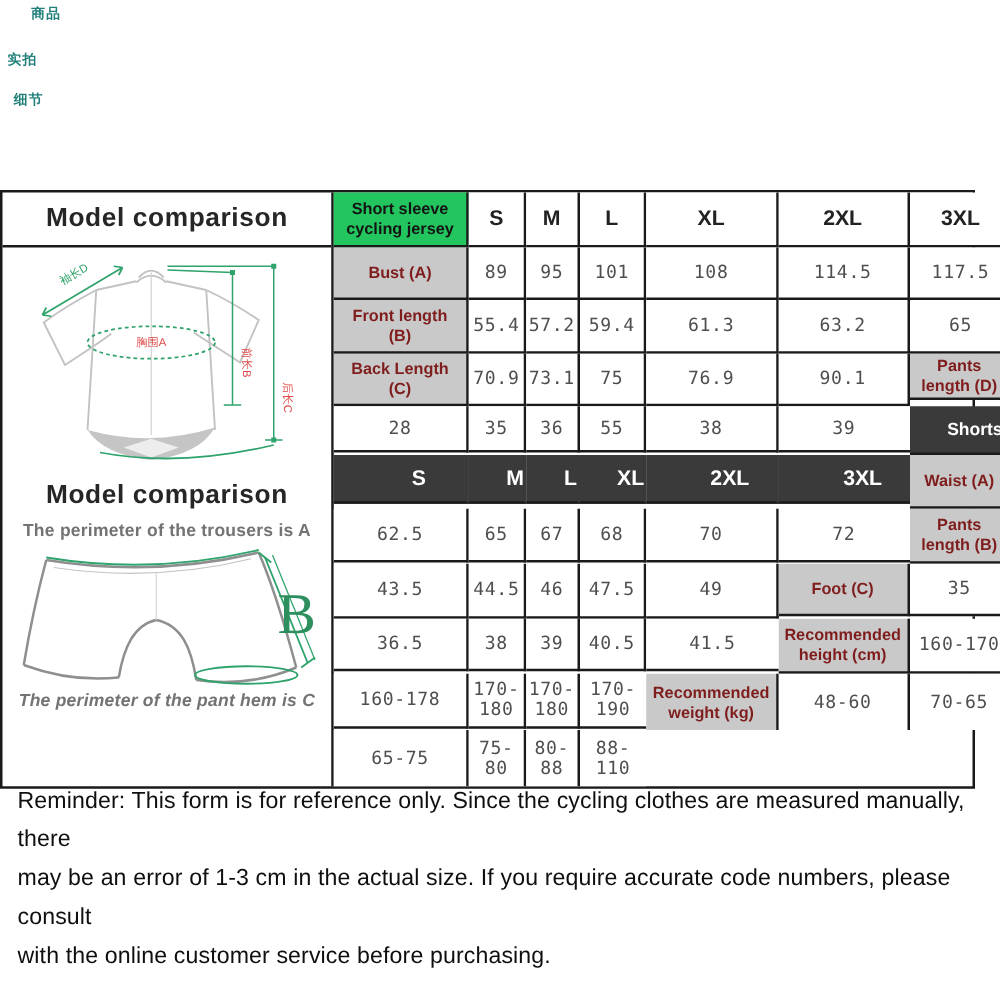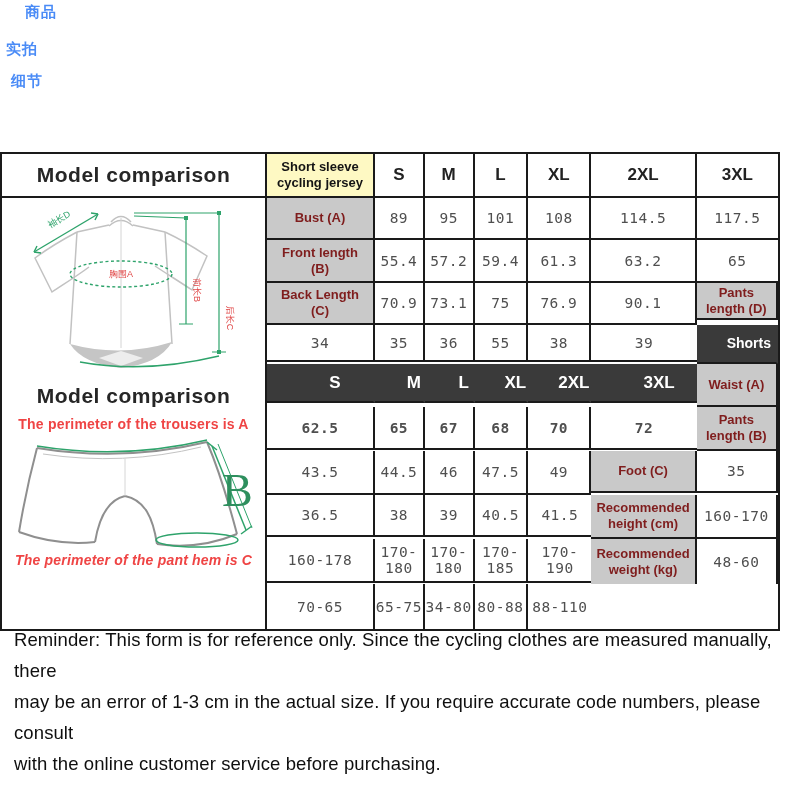--- a/index.html
+++ b/index.html
@@ -1,52 +1,52 @@
 <!DOCTYPE html>
 <html><head>
 <meta charset="utf-8">
 <style>
   html,body{margin:0;padding:0;background:#ffffff;}
   body{width:800px;height:800px;position:relative;overflow:hidden;
        font-family:"Liberation Sans",sans-serif;-webkit-font-smoothing:antialiased;}
 
   
-  .wm{position:absolute;color:#3b82f6;font-size:15px;font-weight:bold;opacity:.92;
+  .wm{position:absolute;color:#0f766e;font-size:11px;font-weight:bold;opacity:.92;
       font-family:"DejaVu Sans",sans-serif;letter-spacing:1px;}
   .wm1{left:25px;top:3px;}
   .wm2{left:6px;top:40px;}
   .wm3{left:11px;top:72px;}
 
   
   .chart{position:absolute;left:0;top:152px;width:780px;box-sizing:border-box;
          border:2px solid #1a1a1a;display:flex;background:#fff;}
 
   
   .lp{width:265px;flex:0 0 265px;border-right:2px solid #1a1a1a;display:flex;flex-direction:column;box-sizing:border-box;}
   .lp-title-cell{height:44px;box-sizing:border-box;border-bottom:2px solid #1a1a1a;
                  display:flex;align-items:center;justify-content:center;}
   .lp-title{font-size:21px;font-weight:600;color:#262626;letter-spacing:.5px;}
   .lp-body{flex:1;padding-top:6px;text-align:center;}
   .lp-title2{font-size:21px;font-weight:600;color:#262626;letter-spacing:.5px;margin-top:14px;}
-  .lp-note{font-size:14px;font-weight:bold;color:#ef4444;margin-top:8px;letter-spacing:.2px;}
+  .lp-note{font-size:14px;font-weight:bold;color:#737373;margin-top:8px;letter-spacing:.2px;}
   .lp-note2{margin-top:0px;font-style:italic;}
   svg{display:block;margin:0 auto;}
   .jersey-svg{margin-top:2px;}
   .shorts-svg{margin-top:2px;}
 
   
   .grid{flex:1;display:grid;grid-template-columns:108px repeat(6,1fr);}
   .c{box-sizing:border-box;border-right:2px solid #1a1a1a;border-bottom:2px solid #1a1a1a;
      display:flex;align-items:center;justify-content:center;text-align:center;background:#fff;}
   .c.cend{border-right:none;}
   .c.cbot{border-bottom:none;}
   .h0{height:44px;} .h1{height:42px;} .h2{height:43px;} .h3{height:42px;} .h4{height:37px;}
-  .h5{height:39px;} .h6{height:43px;font-weight:bold;} .h7{height:44px;} .h8{height:42px;} .h9{height:44px;} .h10{height:45px;}
+  .h5{height:39px;} .h6{height:43px;} .h7{height:44px;} .h8{height:42px;} .h9{height:44px;} .h10{height:45px;}
   .lab{background:#c9c9c9;font-weight:bold;font-size:13px;color:#7f1d1d;padding:2px 5px;line-height:1.2;}
-  .head-lab{background:#fef9c3;font-weight:bold;font-size:13px;color:#141414;padding:2px 6px;line-height:1.25;}
+  .head-lab{background:#22c55e;font-weight:bold;font-size:13px;color:#141414;padding:2px 6px;line-height:1.25;}
   .head-size{font-weight:bold;font-size:17px;color:#222;}
   .num{font-family:"DejaVu Sans Mono",monospace;font-size:14.5px;color:#4f4f4f;letter-spacing:.5px;text-align:center;}
   .dk{background:#3a3a3a !important;color:#fff !important;border-right-color:#3a3a3a !important;padding-left:30px;}
   .dk.lab{font-size:14px;}
   .dk.head-size{color:#fff;}
 
   
   .reminder{position:absolute;left:14px;top:624px;width:780px;color:#0f0f0f;
             font-size:18.5px;line-height:1.68;letter-spacing:.1px;}
 </style>
@@ -147,21 +147,21 @@
       <div class="c h2 num">61.3</div>
       <div class="c h2 num">63.2</div>
       <div class="c h2 num cend">65</div>
       <div class="c h3 lab">Back Length (C)</div>
       <div class="c h3 num">70.9</div>
       <div class="c h3 num">73.1</div>
       <div class="c h3 num">75</div>
       <div class="c h3 num">76.9</div>
       <div class="c h3 num">90.1</div>
       <div class="c h4 lab">Pants length (D)</div>
-      <div class="c h4 num">34</div>
+      <div class="c h4 num">28</div>
       <div class="c h4 num">35</div>
       <div class="c h4 num">36</div>
       <div class="c h4 num">55</div>
       <div class="c h4 num">38</div>
       <div class="c h4 num cend">39</div>
       <div class="c h5 lab dk">Shorts</div>
       <div class="c h5 head-size dk">S</div>
       <div class="c h5 head-size dk">M</div>
       <div class="c h5 head-size dk">L</div>
       <div class="c h5 head-size dk">XL</div>
@@ -185,27 +185,26 @@
       <div class="c h8 num">36.5</div>
       <div class="c h8 num">38</div>
       <div class="c h8 num">39</div>
       <div class="c h8 num">40.5</div>
       <div class="c h8 num cend">41.5</div>
       <div class="c h9 lab">Recommended height (cm)</div>
       <div class="c h9 num">160-170</div>
       <div class="c h9 num">160-178</div>
       <div class="c h9 num">170-180</div>
       <div class="c h9 num">170-180</div>
-      <div class="c h9 num">170-185</div>
       <div class="c h9 num cend">170-190</div>
       <div class="c h10 lab cbot">Recommended weight (kg)</div>
       <div class="c h10 num cbot">48-60</div>
       <div class="c h10 num cbot">70-65</div>
       <div class="c h10 num cbot">65-75</div>
-      <div class="c h10 num cbot">34-80</div>
+      <div class="c h10 num cbot">75-80</div>
       <div class="c h10 num cbot">80-88</div>
       <div class="c h10 num cend cbot">88-110</div>
     </div>
 </div>
 
 <div class="reminder">
   <div>Reminder: This form is for reference only. Since the cycling clothes are measured manually, there</div>
   <div>may be an error of 1-3 cm in the actual size. If you require accurate code numbers, please consult</div>
   <div>with the online customer service before purchasing.</div>
 </div>

